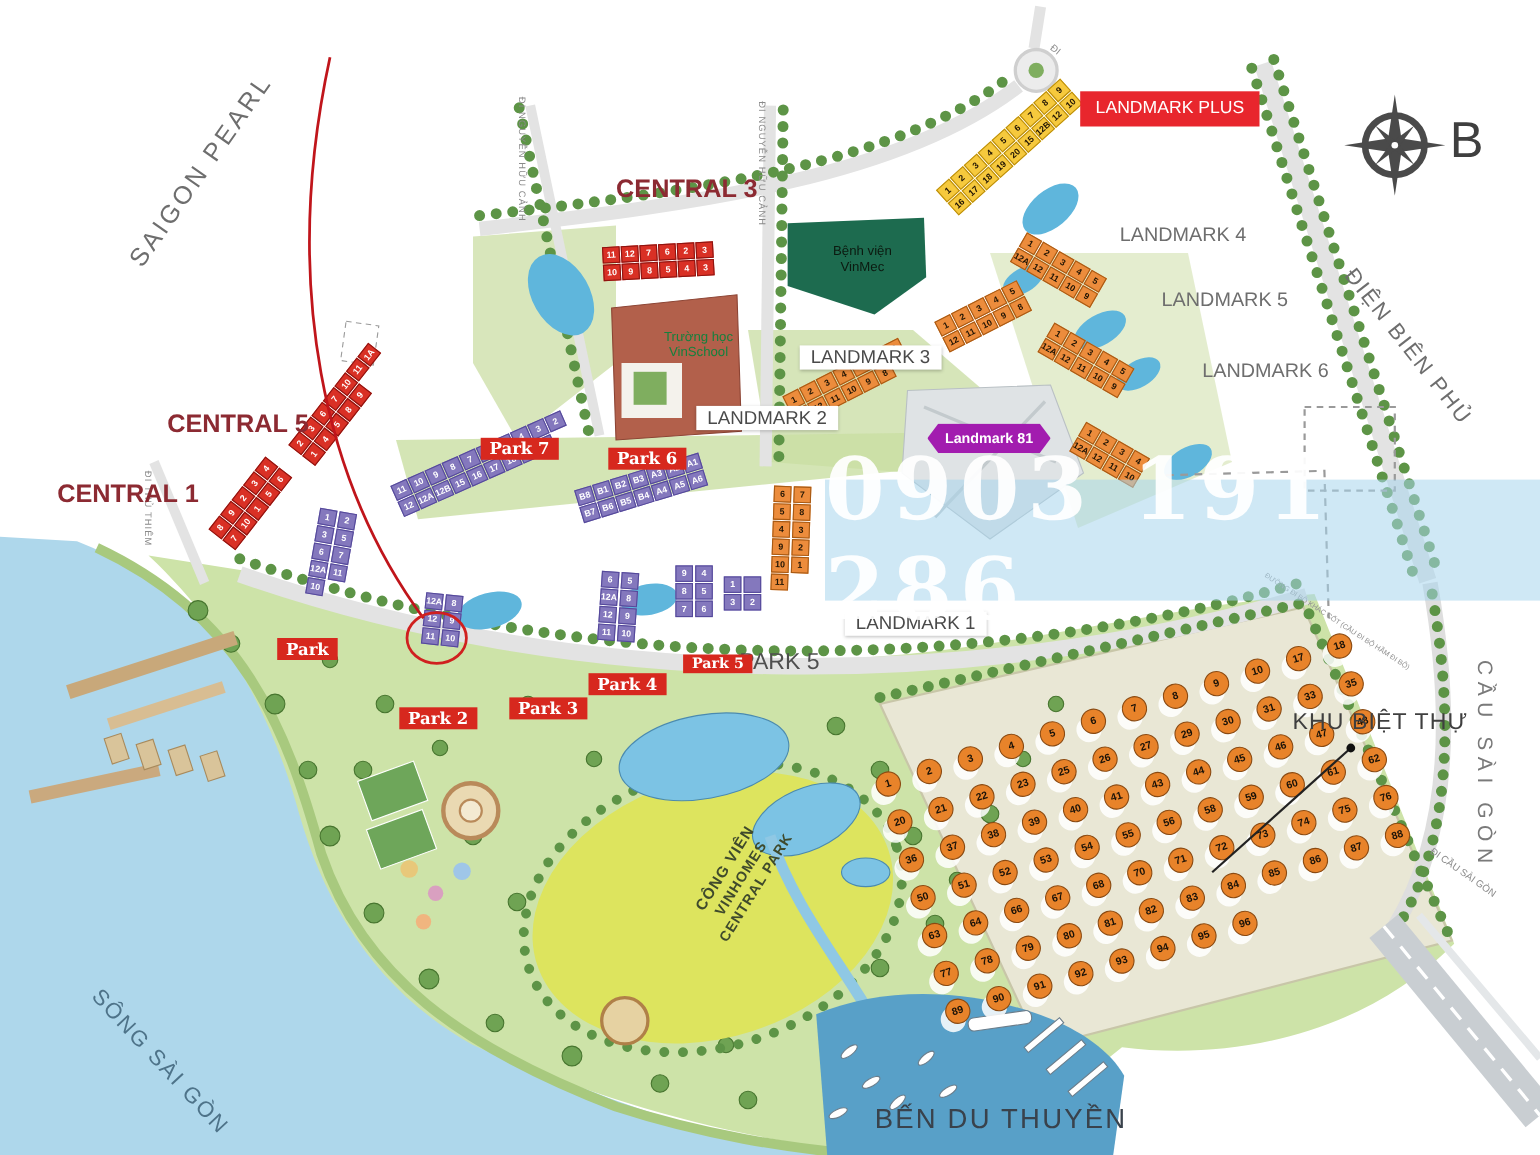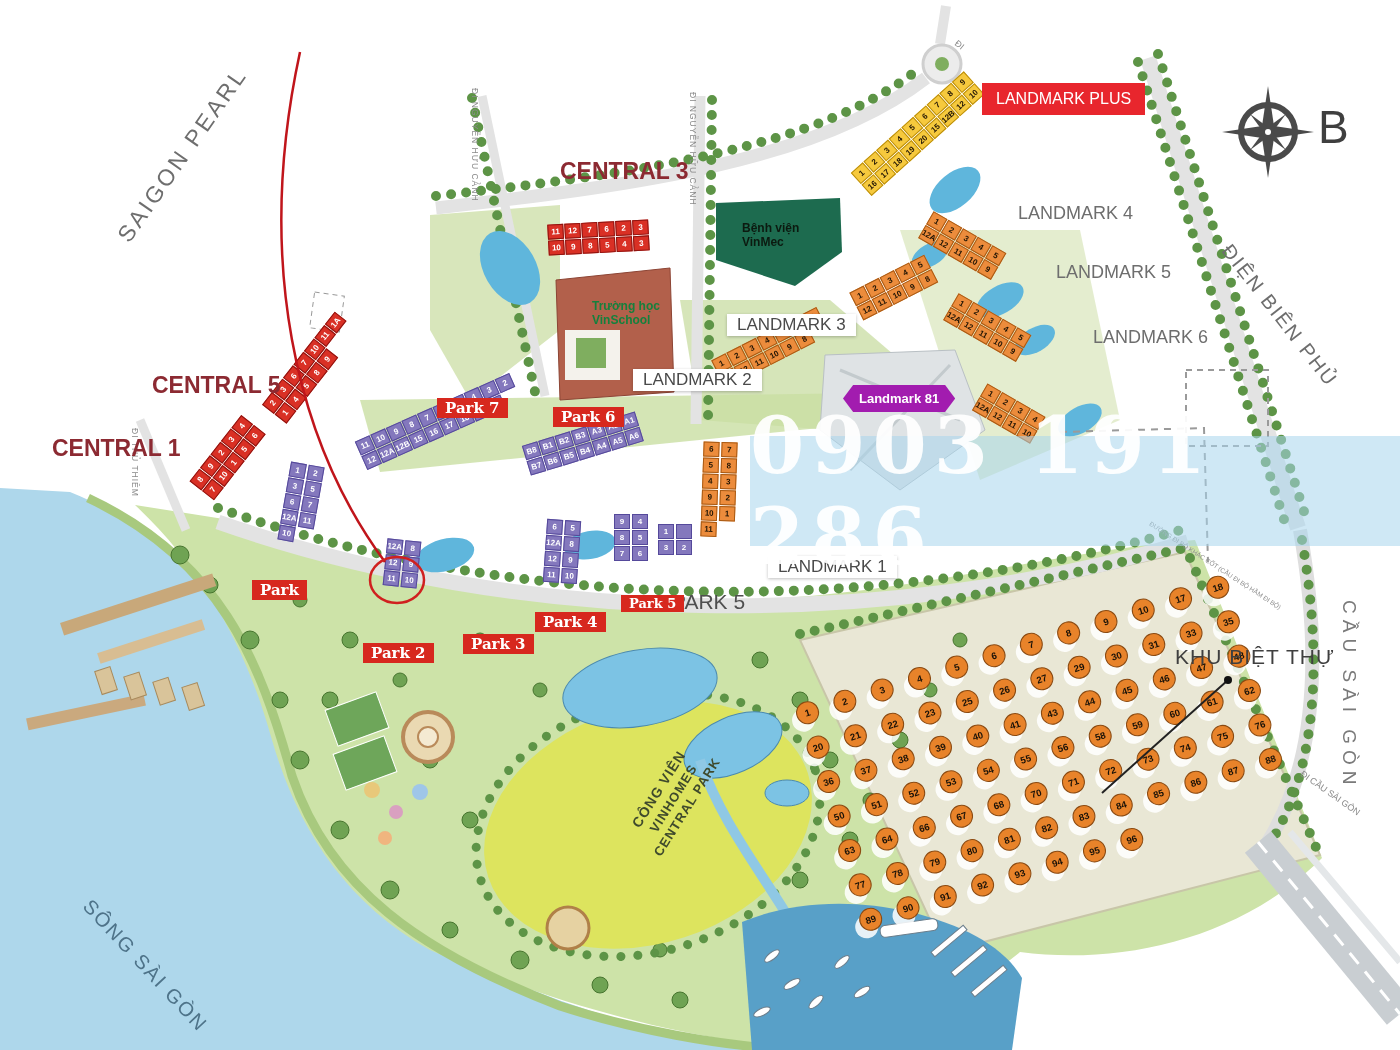--- a/index.html
+++ b/index.html
@@ -39,21 +39,21 @@
   .lmplus{position:absolute;left:982px;top:83px;background:#e8262d;color:#fff;font-size:16px;
           padding:7px 14px;z-index:24;}
   .lm81{position:absolute;left:843px;top:385px;background:#a21caf;color:#fff;font-size:13px;
         font-weight:bold;padding:6px 16px;z-index:24;
         clip-path:polygon(9% 0,91% 0,100% 50%,91% 100%,9% 100%,0 50%);}
   
   .wm{position:absolute;left:750px;top:436px;width:650px;height:110px;z-index:35;
       background:rgba(168,214,236,.55);display:flex;align-items:center;justify-content:center;}
   .wm span{font-family:"DejaVu Serif",serif;font-weight:bold;font-size:78px;
            color:rgba(255,255,255,.93);letter-spacing:7px;}
-  .facility{position:absolute;z-index:21;font-weight:bold;line-height:1.15;}
+  .facility{position:absolute;z-index:21;text-align:center;font-weight:normal;line-height:1.15;}
   .compassB{position:absolute;left:1318px;top:100px;font-size:46px;color:#3f3f3f;z-index:20;}
   .cv{position:absolute;left:598px;top:773px;width:150px;transform:rotate(-58deg);z-index:20;
       text-align:center;color:#3f4a2c;font-weight:bold;letter-spacing:1px;line-height:1.25;}
 </style>
 </head>
 <body>
 
 <div id="stage">
 
   <svg id="base" width="1400" height="1050" viewBox="0 0 1400 1050">
@@ -598,20 +598,21 @@
   <div class="lbl" style="left:1056px;top:262px;font-size:18px;">LANDMARK 5</div>
   <div class="lbl" style="left:1093px;top:327px;font-size:18px;">LANDMARK 6</div>
   <div class="lbl wbox" style="left:703px;top:314px;margin-left:24px;">LANDMARK 3</div>
   <div class="lbl wbox" style="left:633px;top:369px;">LANDMARK 2</div>
   <div class="lbl wbox" style="left:768px;top:556px;">LANDMARK 1</div>
   <div class="lm81">Landmark 81</div>
   <div class="lmplus">LANDMARK PLUS</div>
 
   <div class="lbl" style="left:672px;top:590px;font-size:21px;color:#4f4f4f;">PARK 5</div>
   <div class="lbl" style="left:1175px;top:645px;font-size:21px;color:#3f3f3f;letter-spacing:1px;">KHU BIỆT THỰ</div>
+  <div class="lbl" style="left:780px;top:1003px;width:260px;text-align:center;font-size:25px;color:#39424c;letter-spacing:2px;">BẾN DU THUYỀN</div>
   <div class="cv">
     <div style="font-size:14px;">CÔNG VIÊN</div>
     <div style="font-size:13px;">VINHOMES CENTRAL PARK</div>
   </div>
 
   <div class="facility" style="left:742px;top:222px;width:84px;font-size:12px;color:#0c1a10;">
     <div>Bệnh viện</div>
     <div>VinMec</div>
   </div>
   <div class="facility" style="left:592px;top:300px;width:86px;font-size:12px;color:#15803d;">

